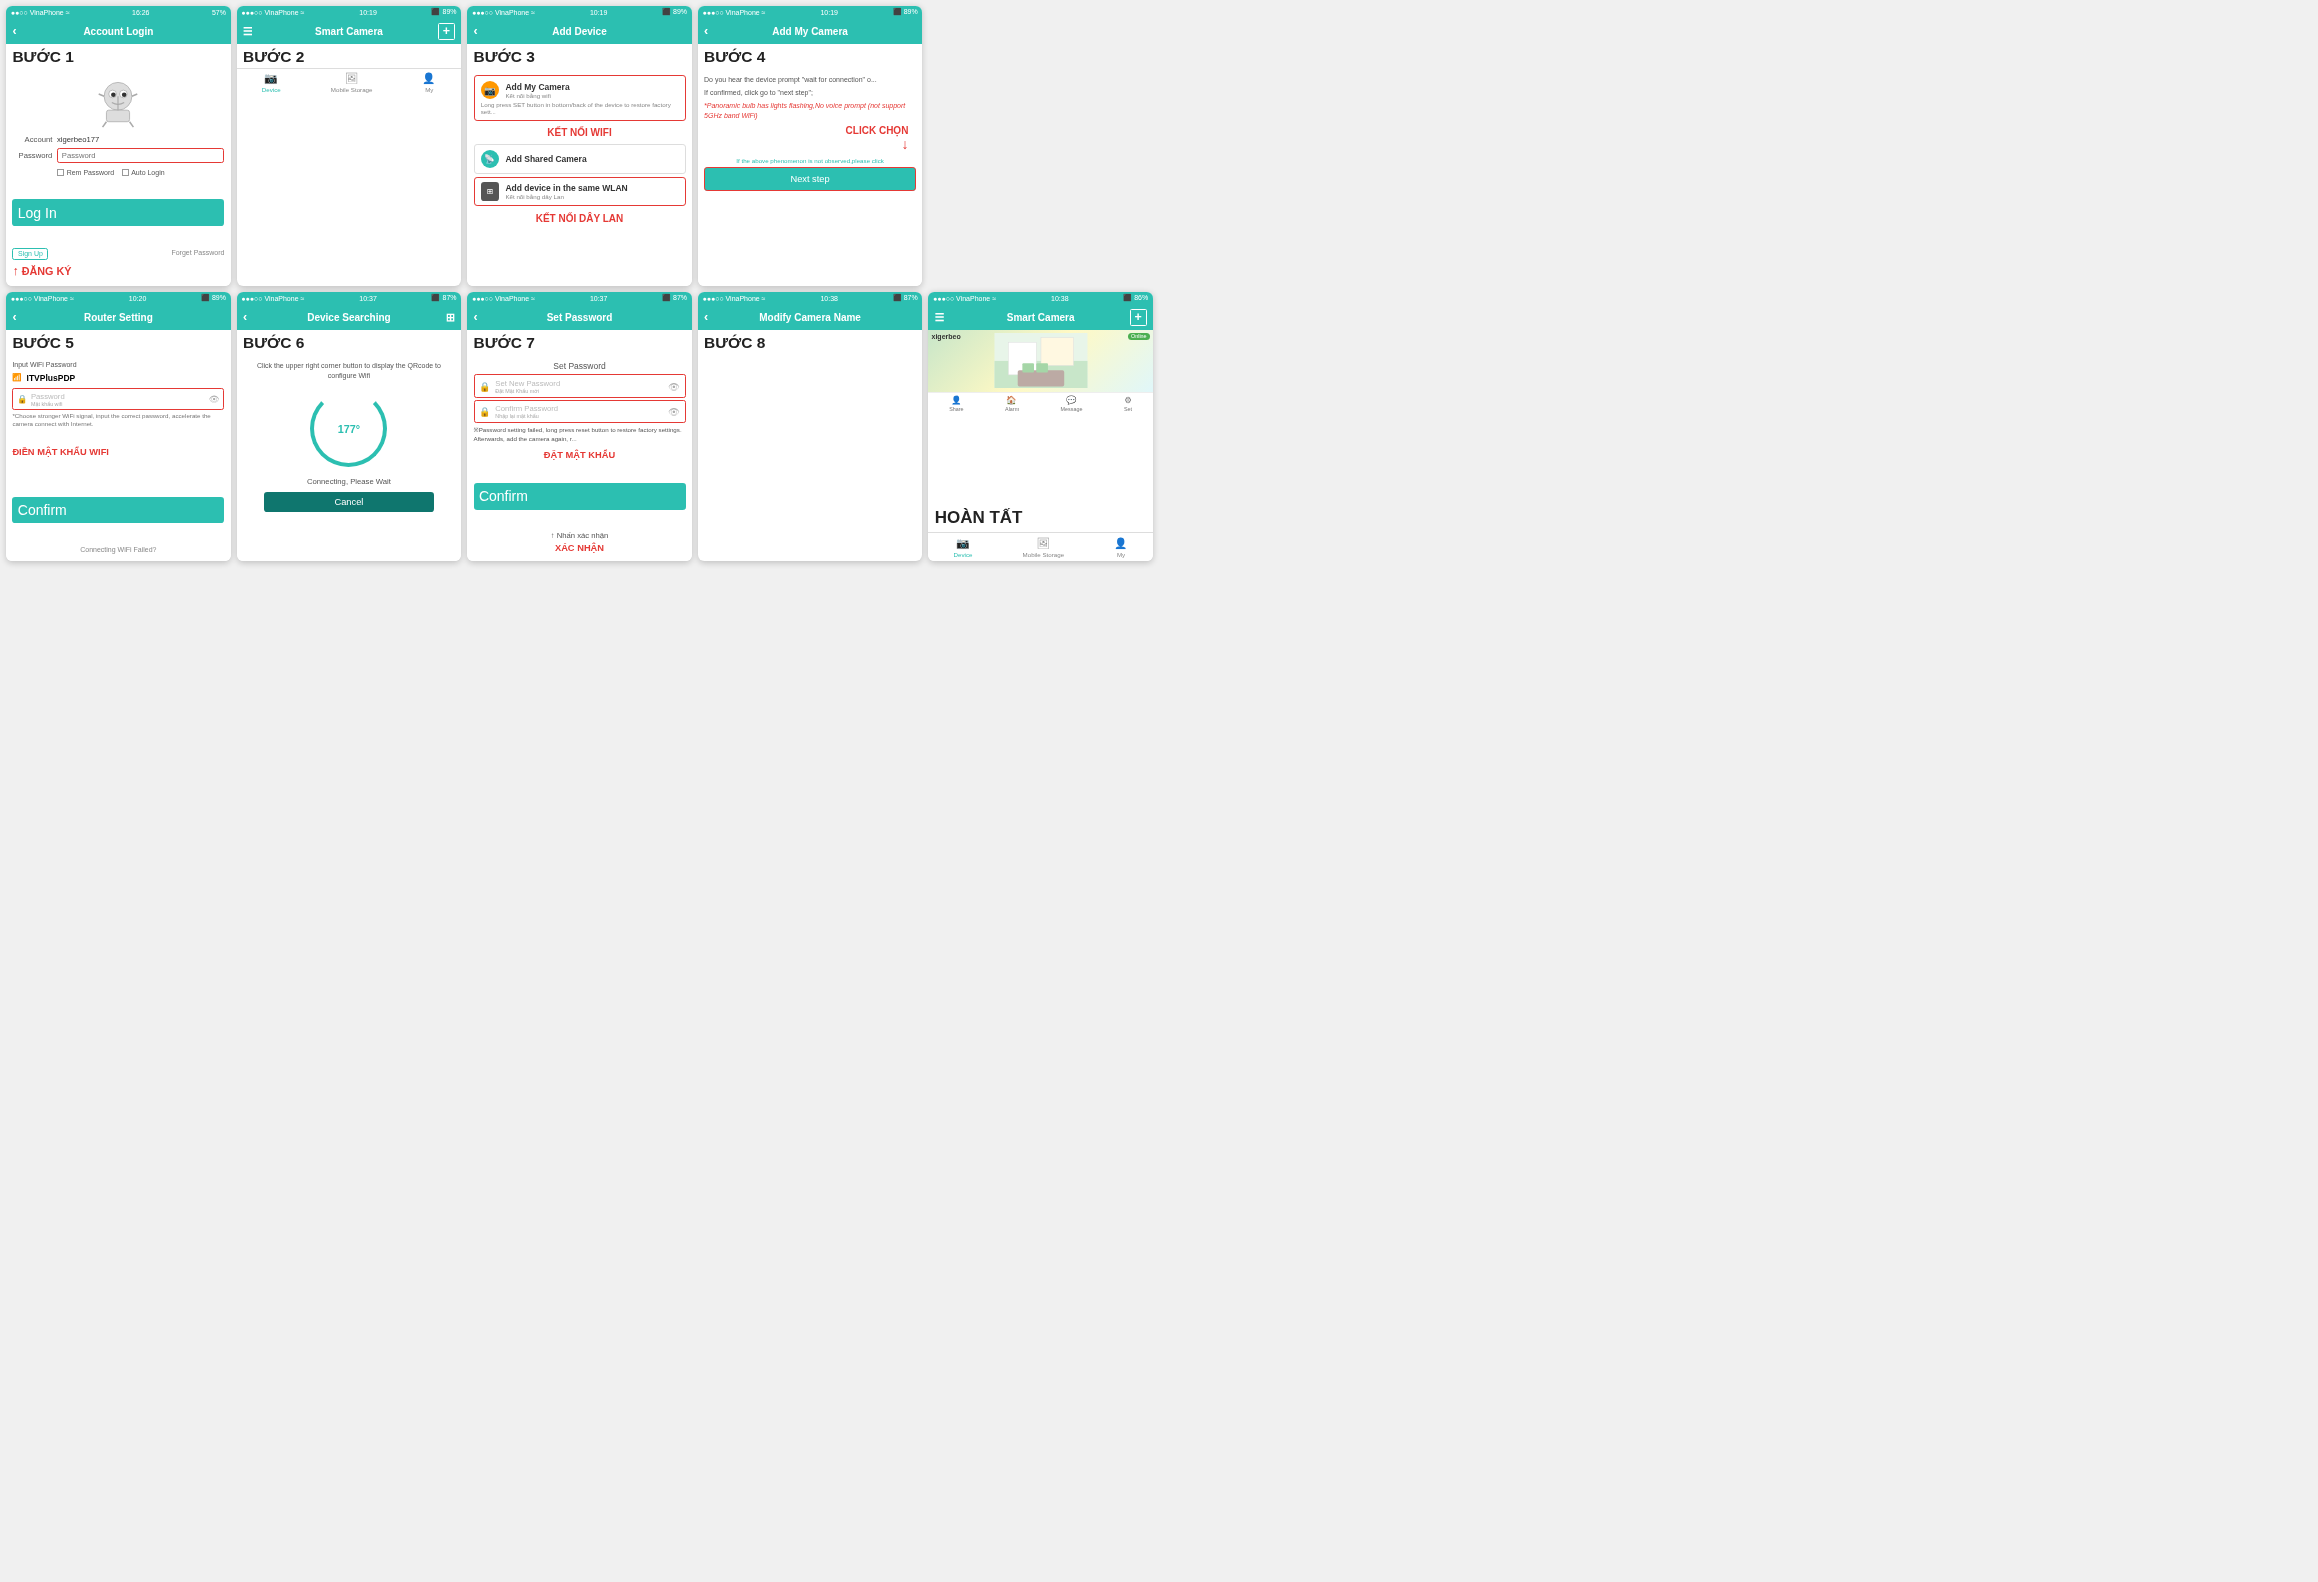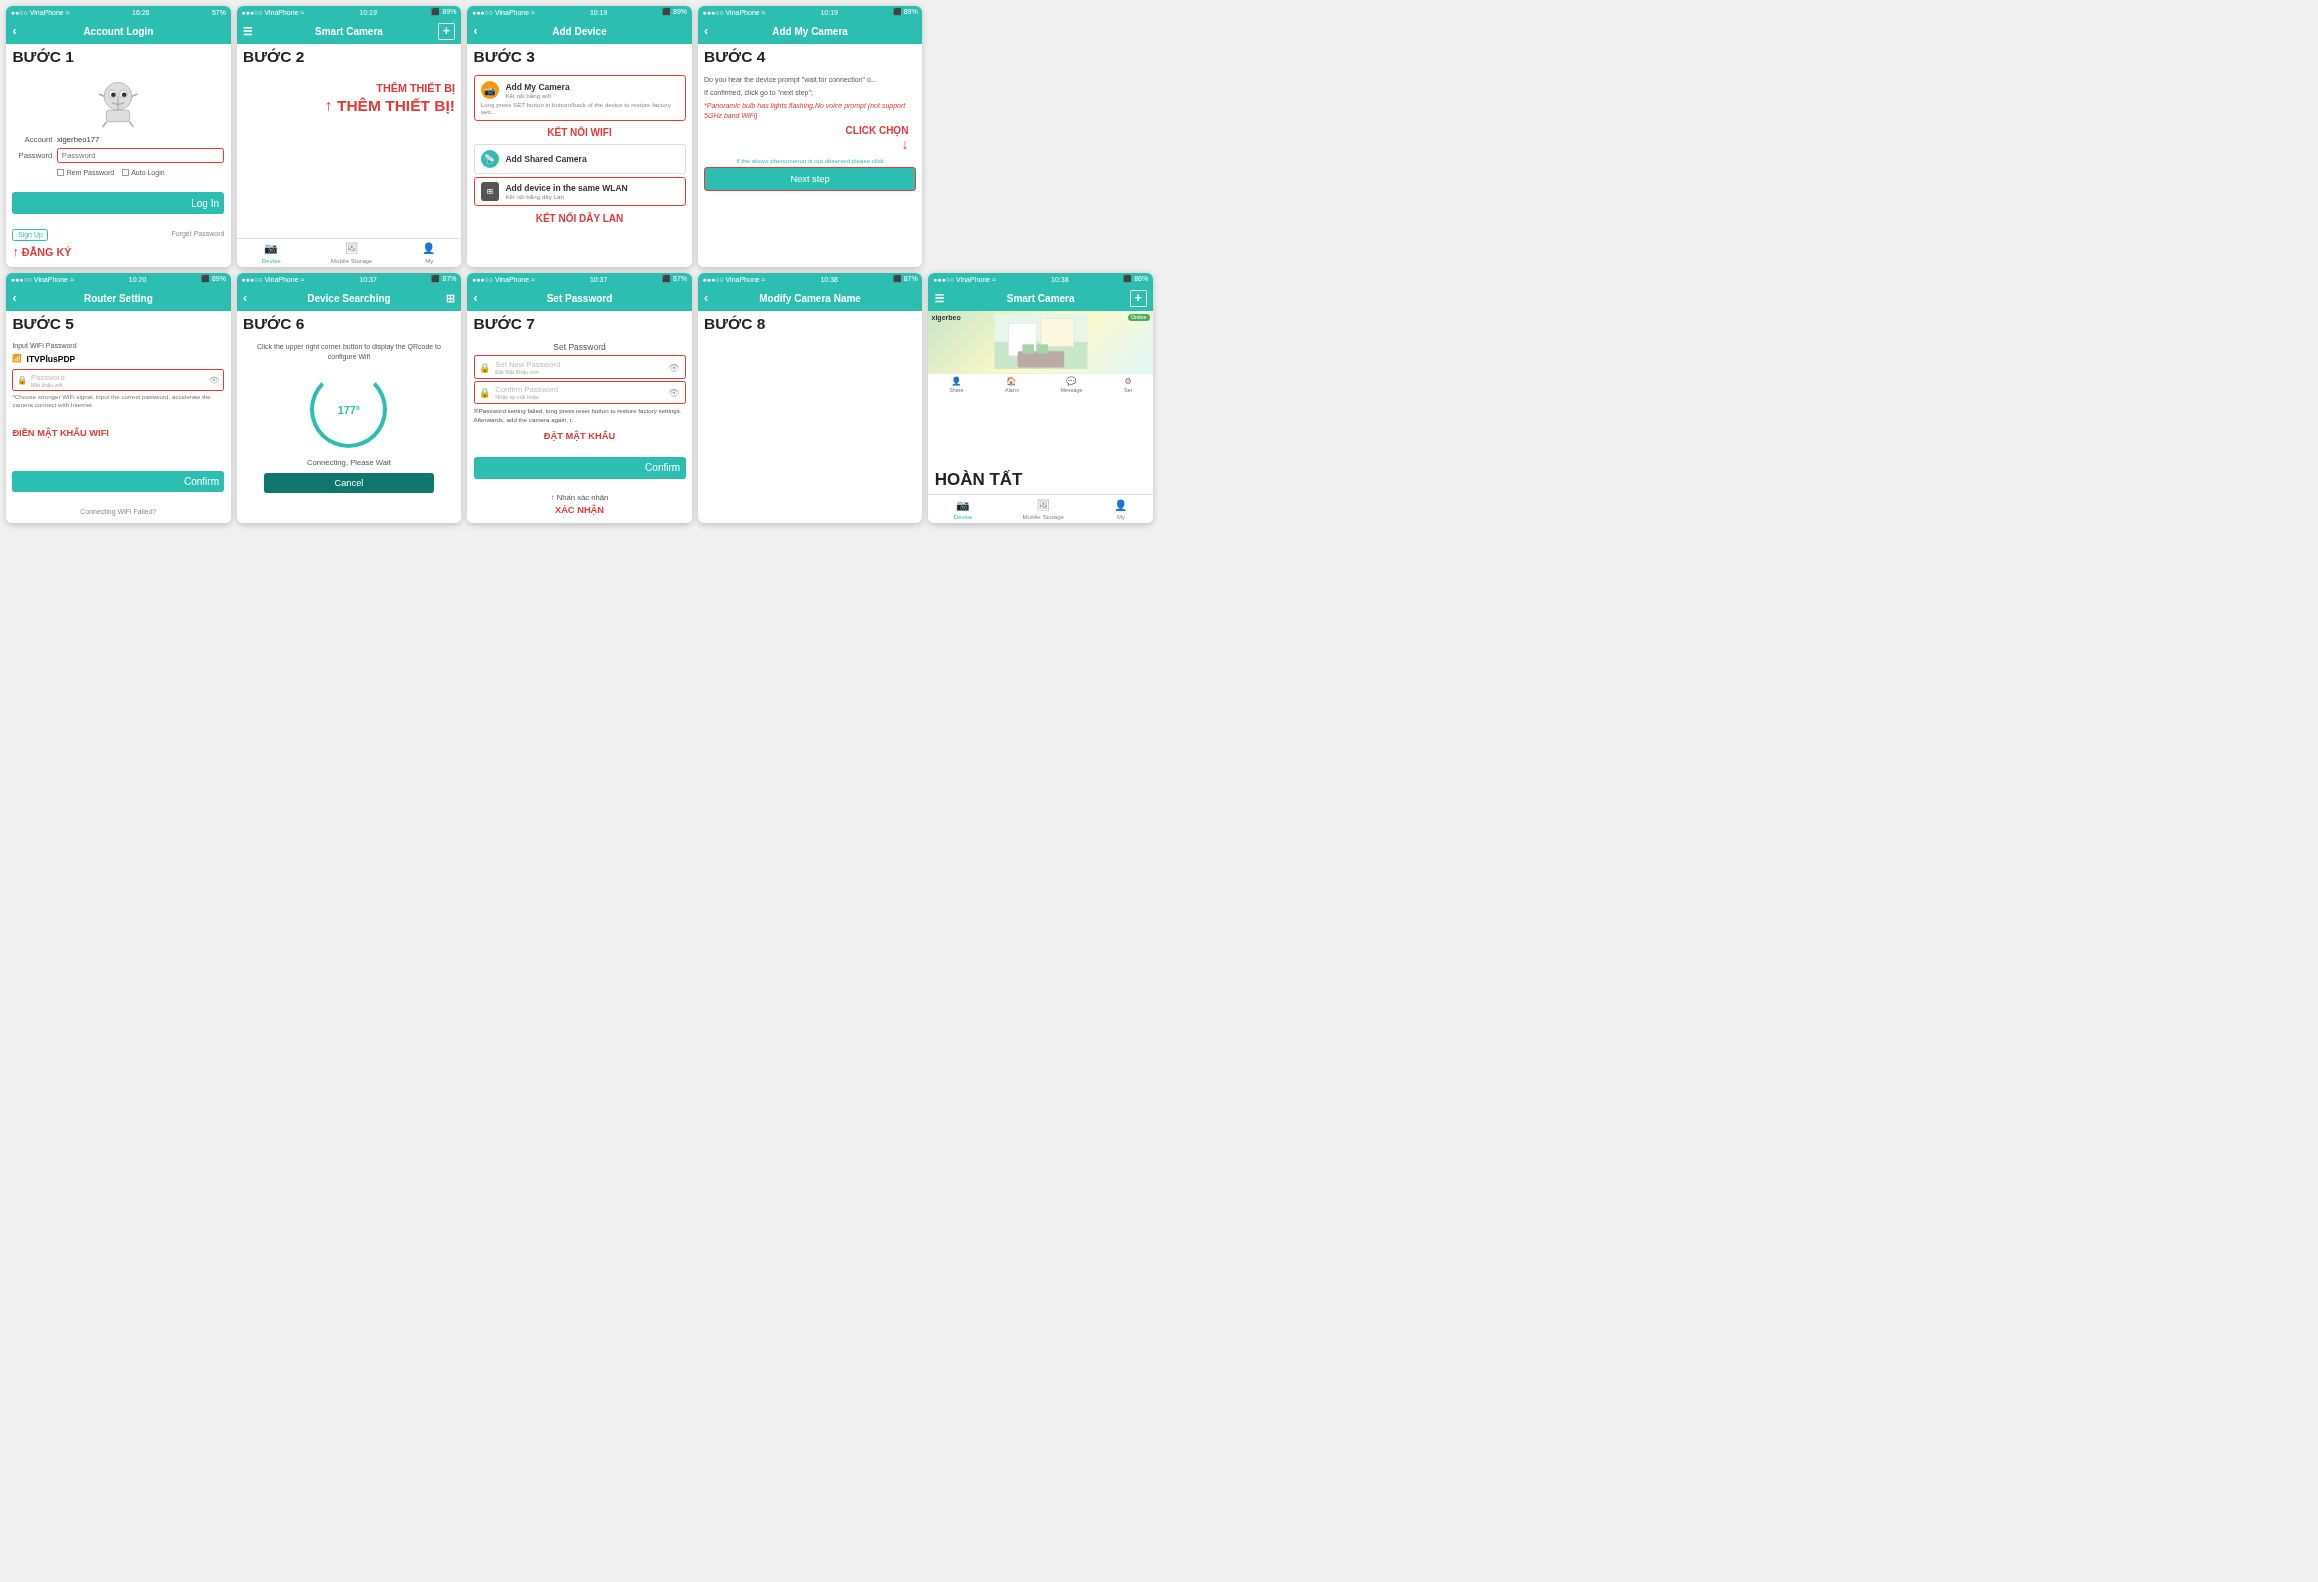--- a/index.html
+++ b/index.html
@@ -134,23 +134,23 @@
       border: 0.8px solid #999;
       display: inline-block;
     }
     .teal-btn {
       background: #2cbfb1;
       color: white;
       border: none;
       border-radius: 3.1px;
       padding: 5.4px;
       width: 100%;
-      font-size: 10px;
-      text-align: right;
-      margin: 13px 0;
+      font-size: 14px;
+      text-align: left;
+      margin: 20px 0;
       cursor: pointer;
     }
     .link-row {
       display: flex;
       justify-content: space-between;
       padding: 1.5px 0;
       font-size: 7.7px;
     }
     .link-text {
       color: #2cbfb1;
@@ -554,29 +554,20 @@
       <span>●●●○○ VinaPhone ≈</span>
       <span>10:19</span>
       <span>⬛ 89%</span>
     </div>
     <div class="header-bar">
       <span class="menu-btn">☰</span>
       <span>Smart Camera</span>
       <span class="add-btn">+</span>
     </div>
     <div class="step-label">BƯỚC 2</div>
-    <div class="phone-body">
-      <div style="display:flex;flex-direction:column;align-items:flex-end;margin-top:7.7px;">
-        <div class="add-device-annotation">
-          <span style="color:#e53935;font-weight:900;font-size:10.8px;">THÊM THIẾT BỊ</span>
-        </div>
-        <div style="color:#e53935;font-size:15.5px;font-weight:900;text-align:right;">↑ THÊM THIẾT BỊ!</div>
-      </div>
-      <div style="height:46px;"></div>
-    </div>
     <div class="tab-bar">
       <div class="tab-item active">
         <span class="tab-icon">📷</span>
         <span>Device</span>
       </div>
       <div class="tab-item">
         <span class="tab-icon">🖼</span>
         <span>Mobile Storage</span>
       </div>
       <div class="tab-item">

